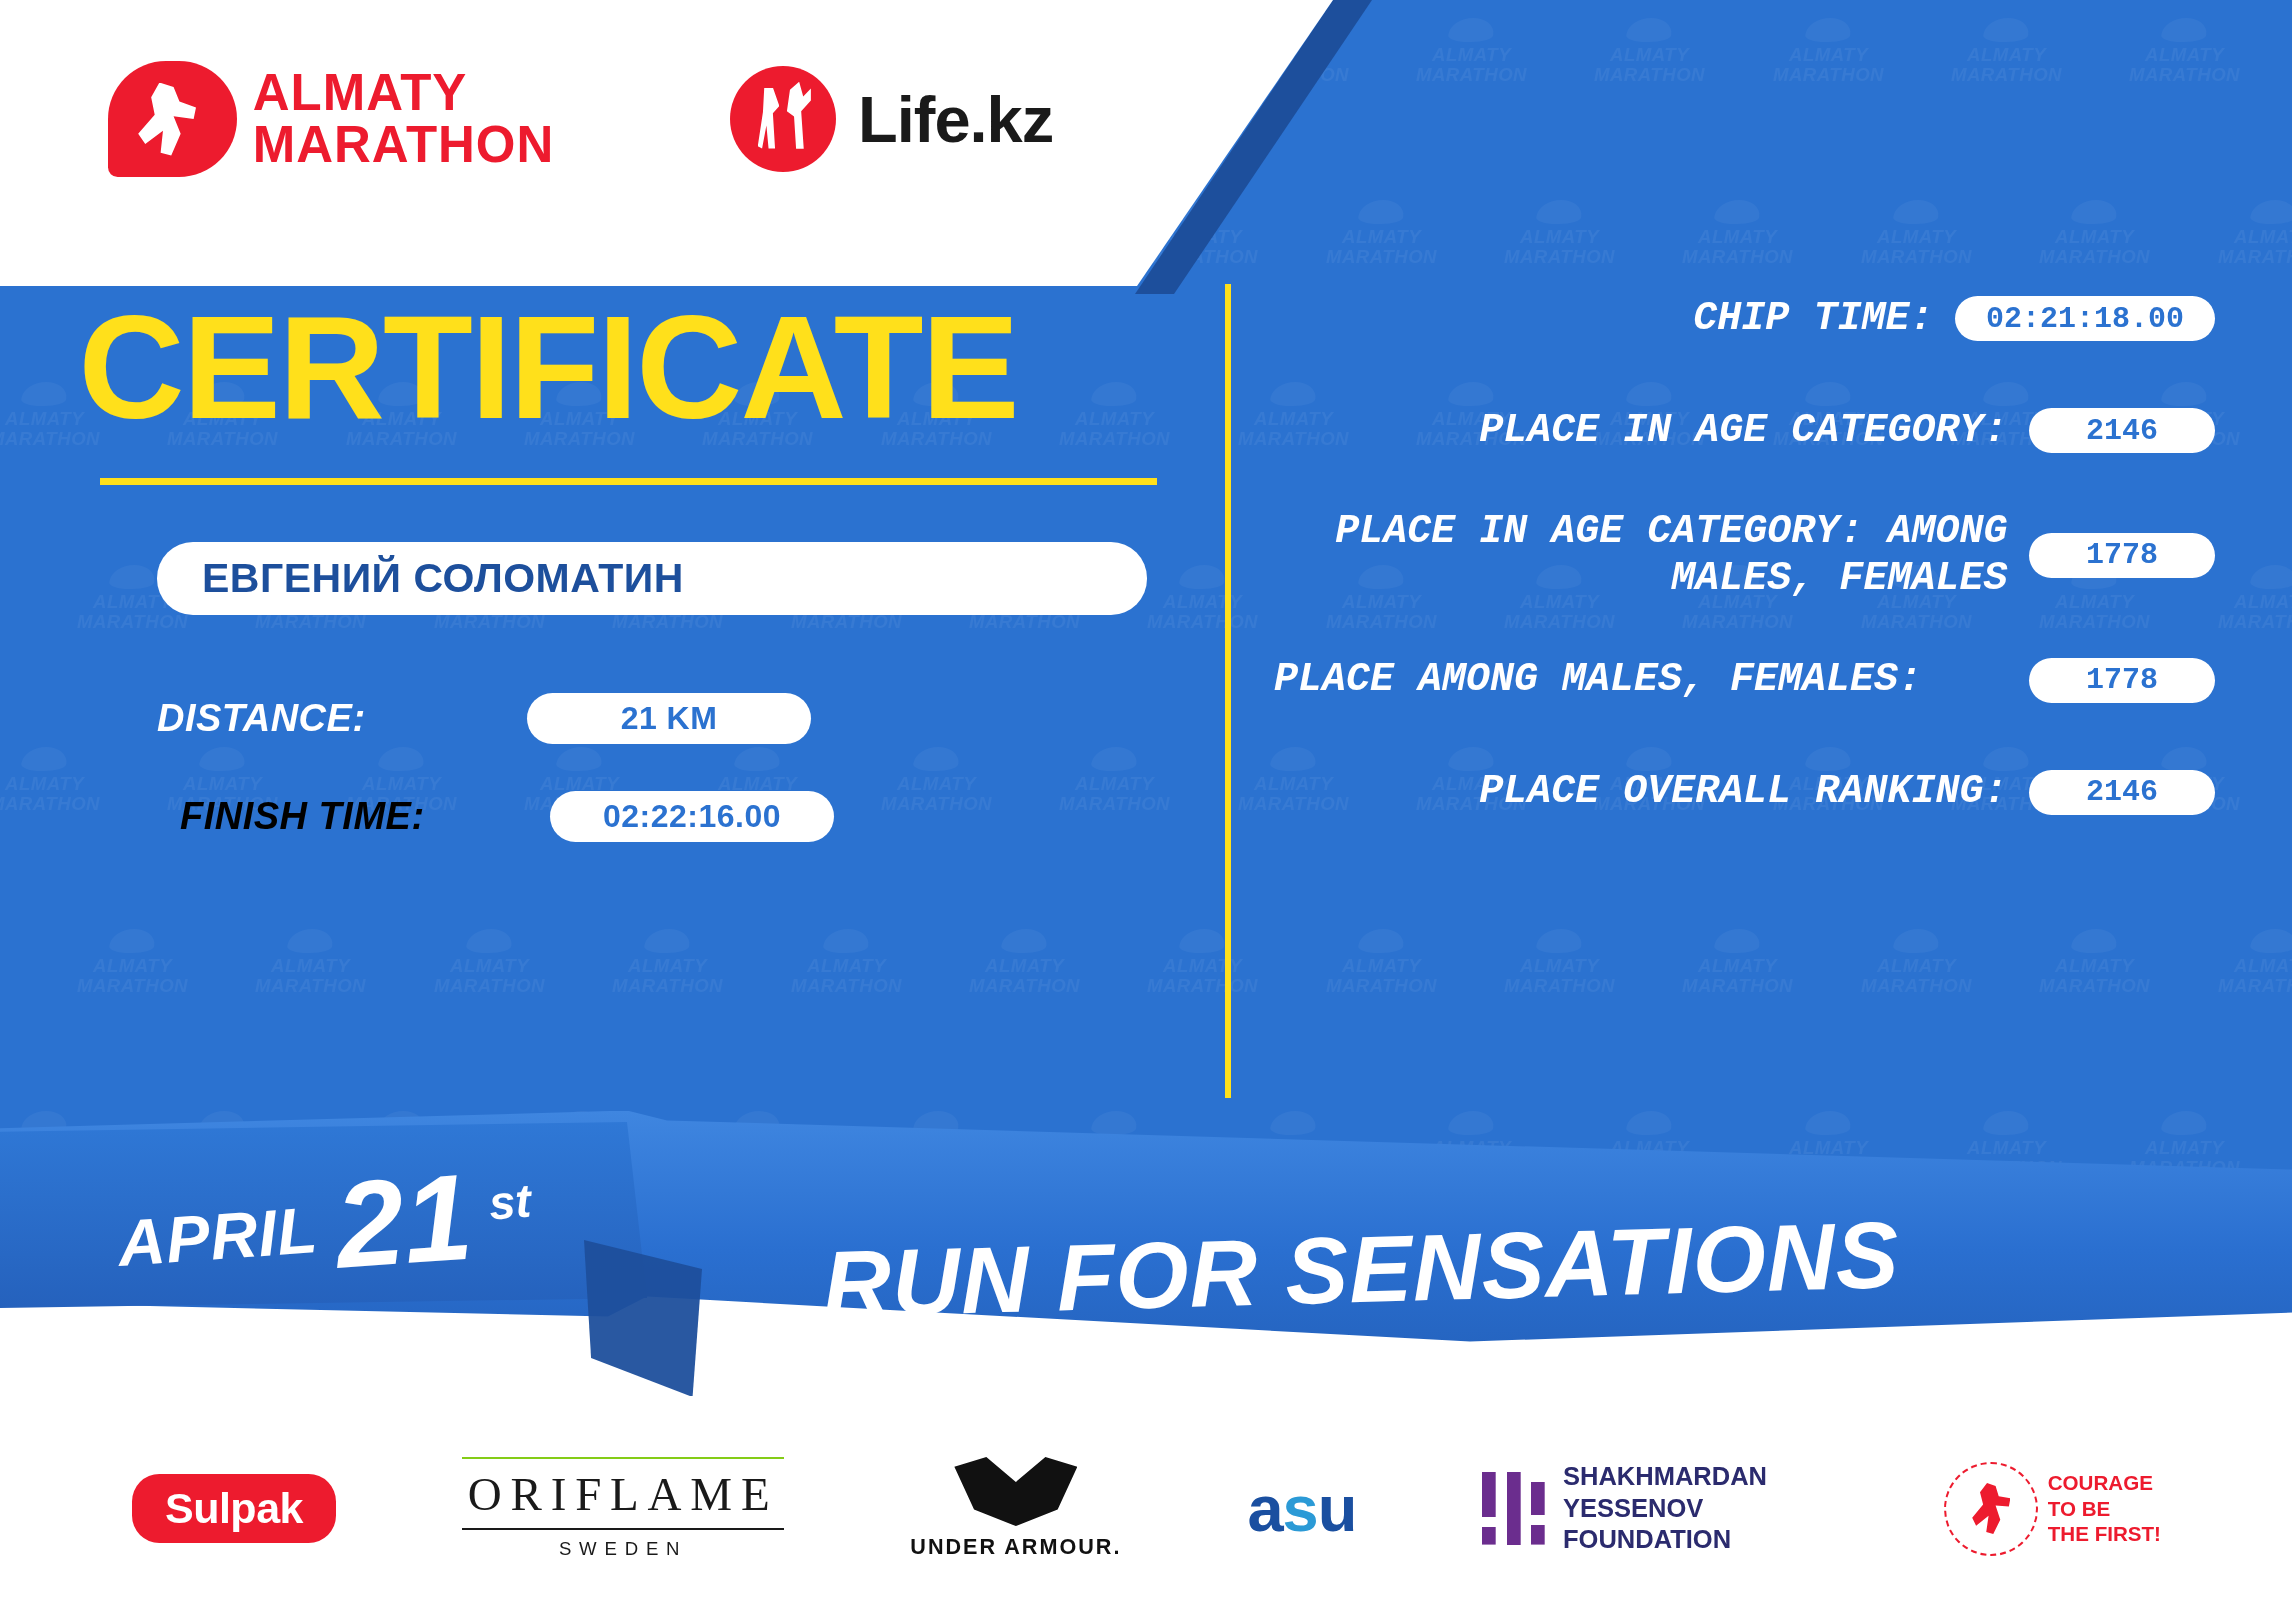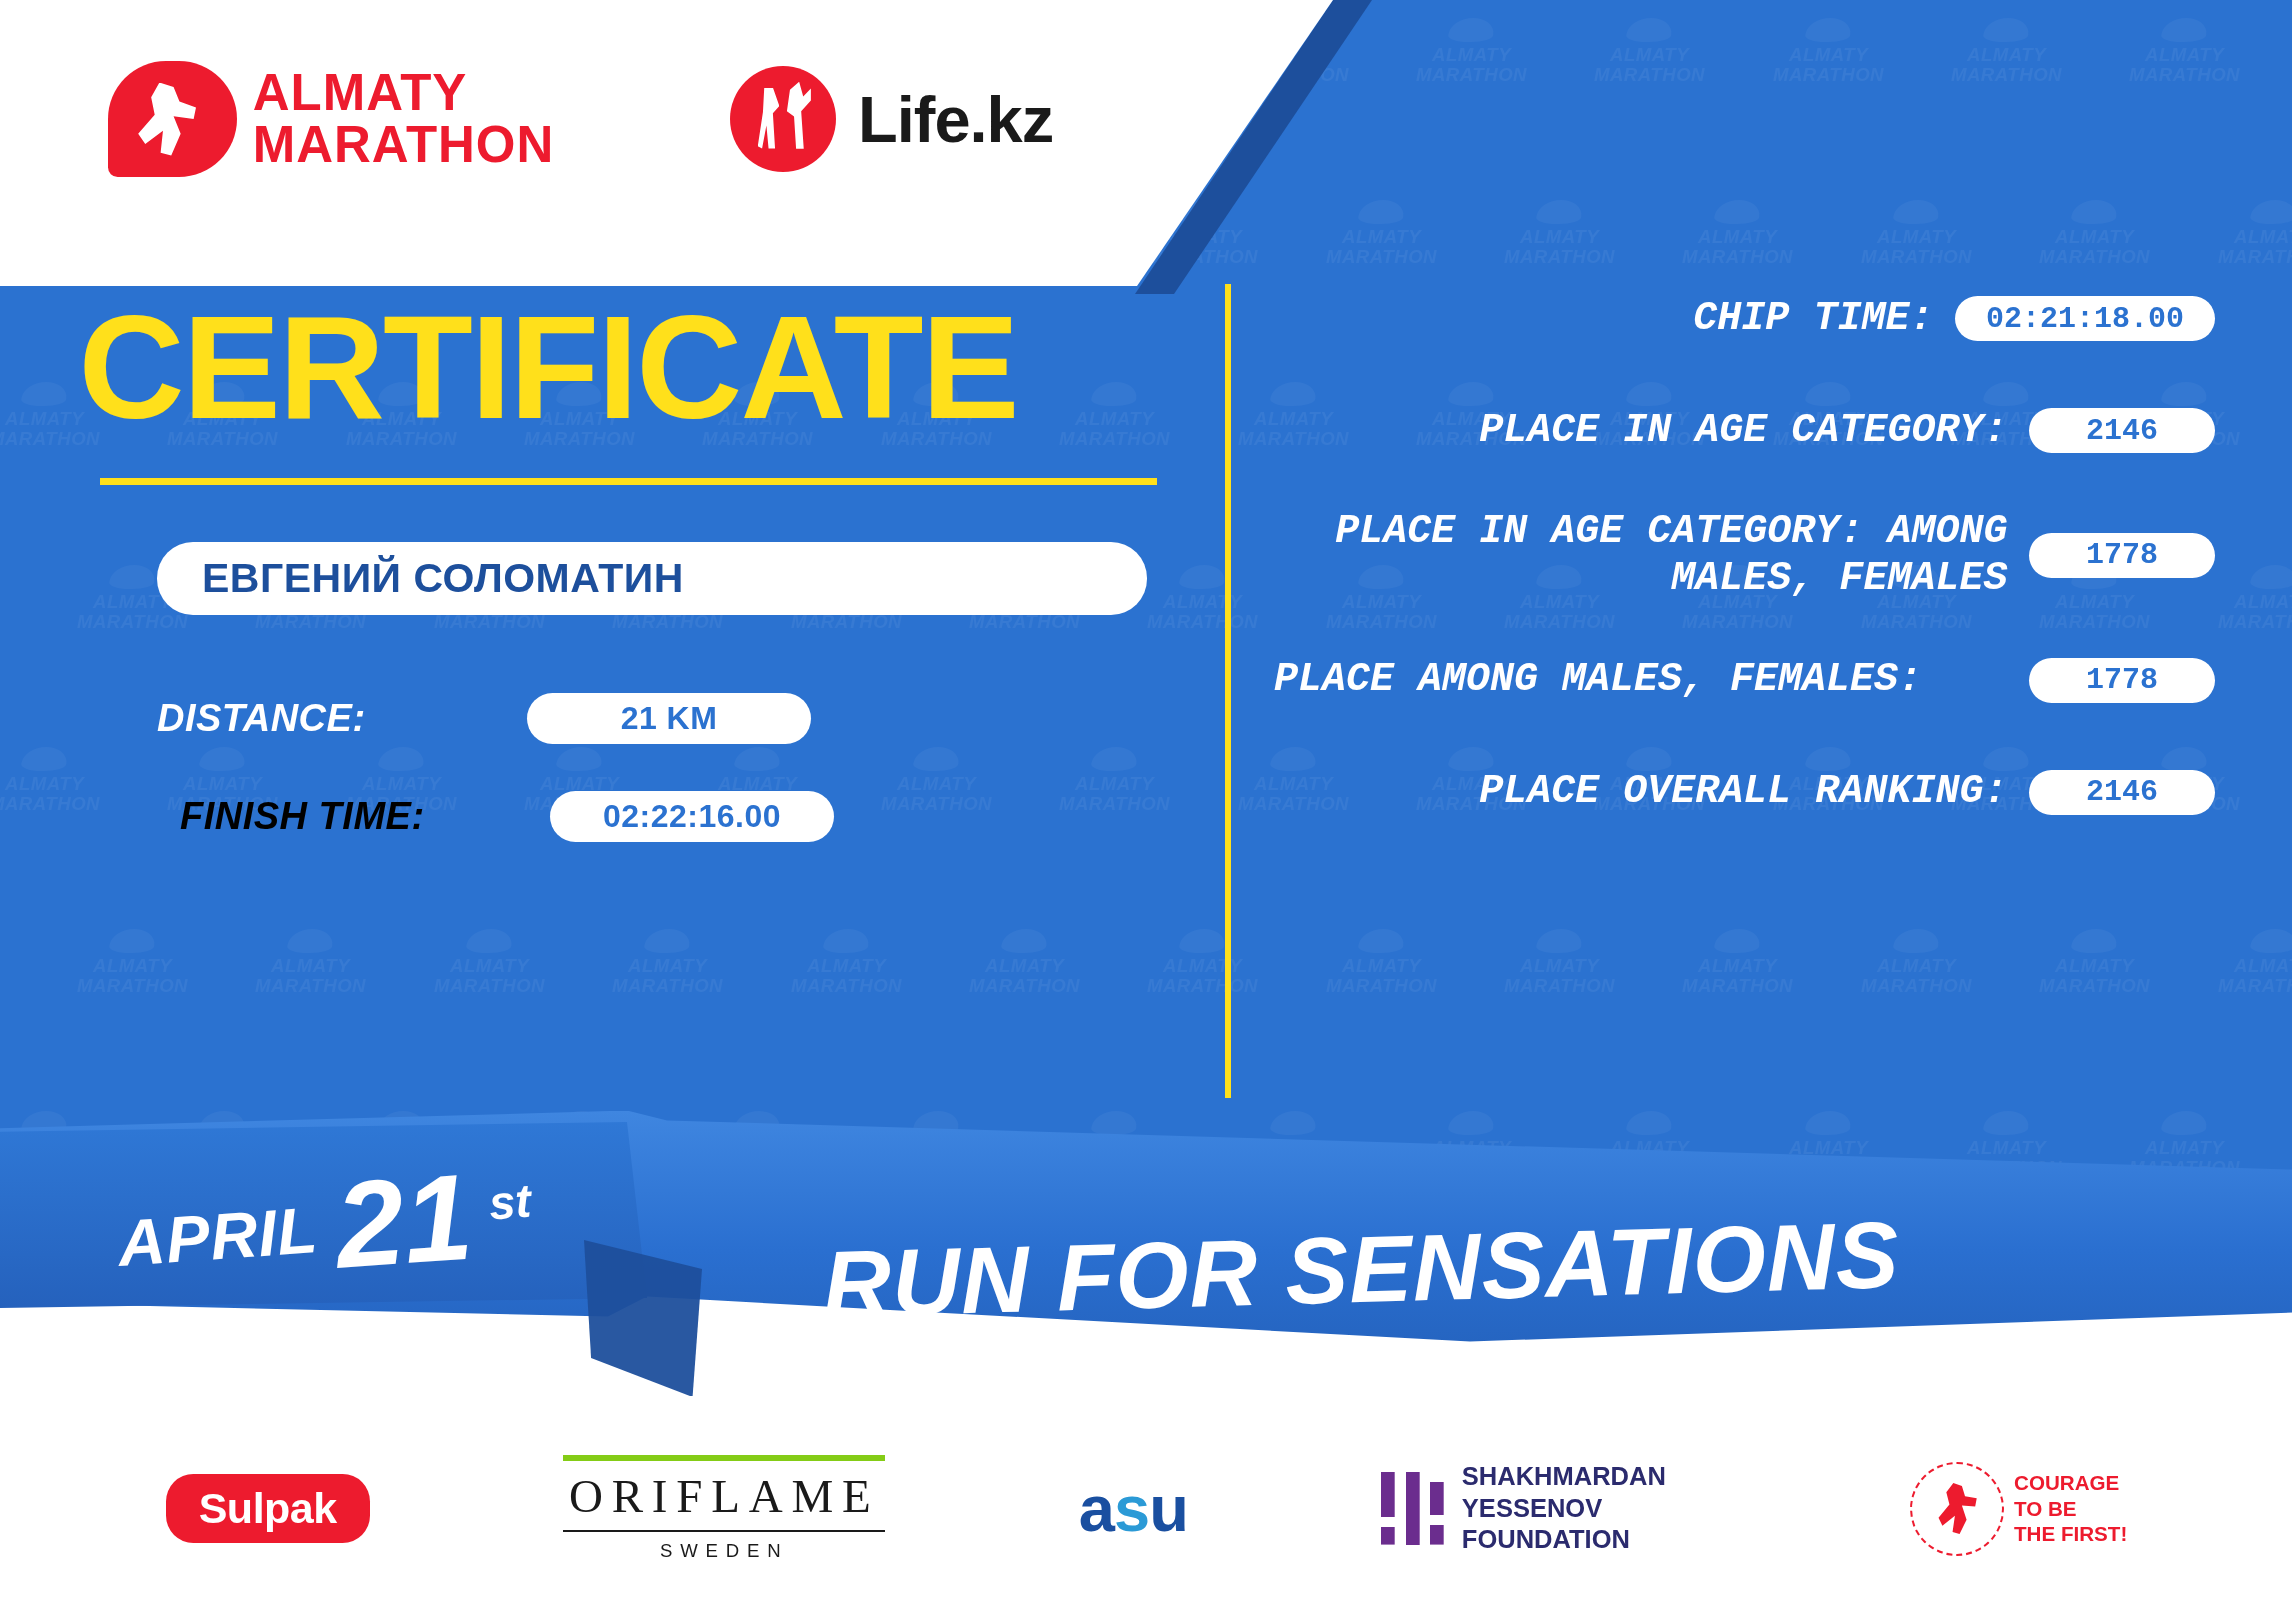--- a/index.html
+++ b/index.html
@@ -248,21 +248,21 @@
     background:
       radial-gradient(circle at 22% 60%, #00a0d9 0 21.6px, transparent 22.5px),
       radial-gradient(circle at 52% 26%, #a0c93a 0 19.6px, transparent 20.6px),
       radial-gradient(circle at 78% 62%, #f5a623 0 19.6px, transparent 20.6px);
   }
   .sp-sanofi .nm { font-size: 39px; font-weight: bold; letter-spacing: 1px; color: #5b2d8e; }
   .sp-sanofi .tag { font-size: 22.5px; font-style: italic; color: #2b72d0; margin-top: 3.9px; }
   .sp-oriflame { text-align: center; color: #1a1a1a; }
   .sp-oriflame .nm {
     font-size: 47px; letter-spacing: 8.8px; font-family: "Liberation Serif", serif;
-    border-top: 6px solid #84cc16; border-bottom: 2px solid #1a1a1a;
+    border-top: 2px solid #84cc16; border-bottom: 2px solid #1a1a1a;
     padding: 7.8px 5.9px;
   }
   .sp-oriflame .sub { font-size: 18.6px; letter-spacing: 7.8px; margin-top: 7.8px; }
   .sp-ua { text-align: center; color: #111; }
   .sp-ua .mark {
     width: 123px; height: 69px; margin: 0 auto 7.8px auto; background: #111;
     clip-path: polygon(0 14%, 26% 0, 50% 36%, 74% 0, 100% 14%, 84% 76%, 50% 100%, 16% 76%);
   }
   .sp-ua .nm { font-size: 21.6px; font-weight: bold; letter-spacing: 2px; }
   .sp-asu { color: #1a4fa0; font-size: 65px; font-weight: bold; letter-spacing: -1px; }
@@ -501,20 +501,26 @@
     <div class="sp">
       <div class="sp-sulpak">Sulpak</div>
     </div>
     <div class="sp">
       <div class="sp-oriflame">
         <div class="nm">ORIFLAME</div>
         <div class="sub">SWEDEN</div>
       </div>
     </div>
     <div class="sp">
+      <div class="sp-ua">
+        <div class="mark"></div>
+        <div class="nm">UNDER ARMOUR.</div>
+      </div>
+    </div>
+    <div class="sp">
       <div class="sp-asu">
         <span>a</span><span class="dot">s</span><span>u</span>
       </div>
     </div>
     <div class="sp">
       <div class="sp-yessenov">
         <div class="bars"></div>
         <div class="nm">SHAKHMARDAN YESSENOV FOUNDATION</div>
       </div>
     </div>

